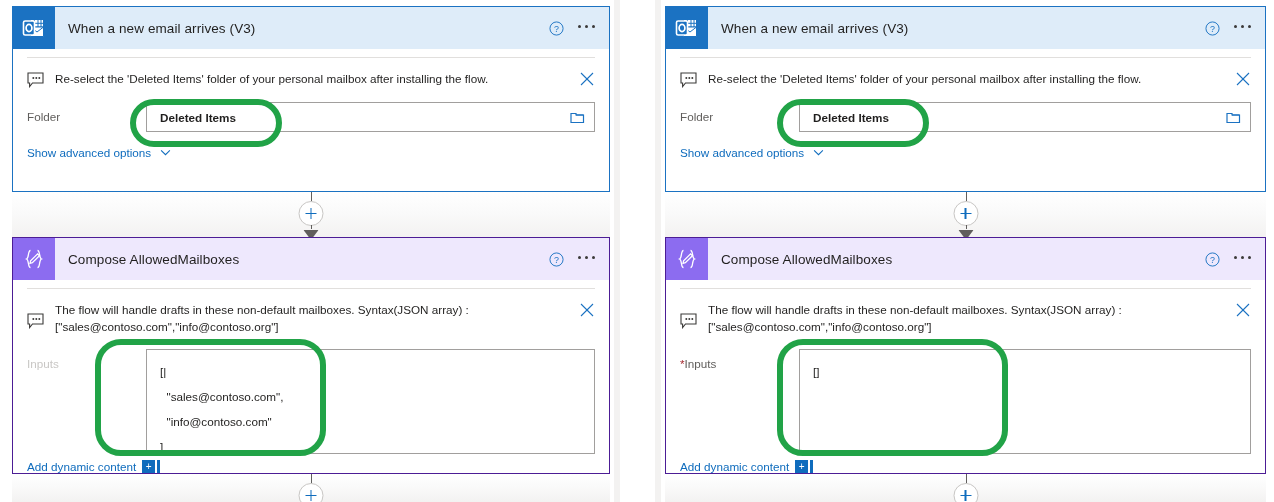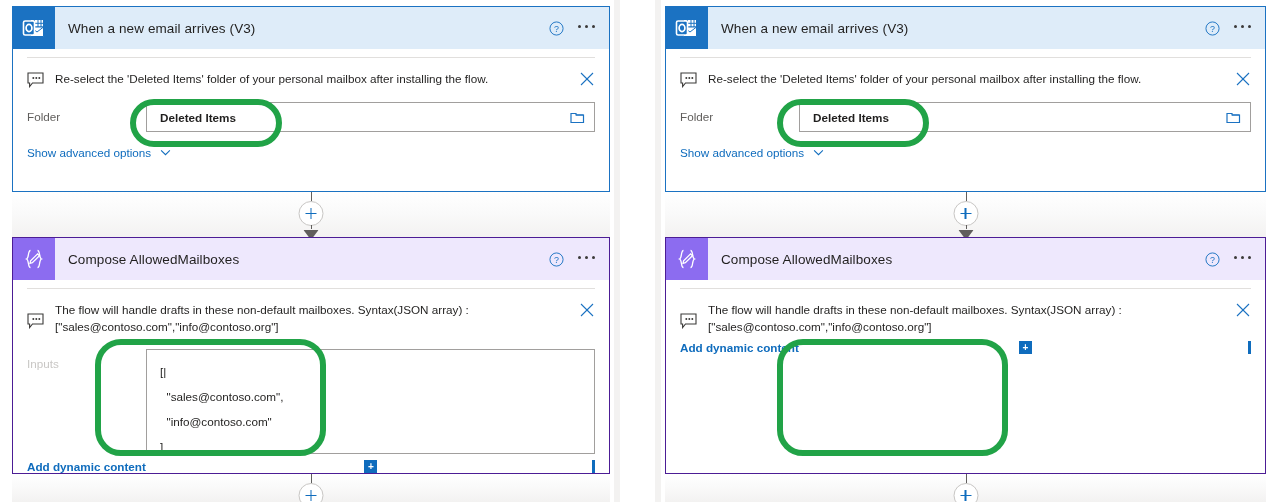--- a/index.html
+++ b/index.html
@@ -87,21 +87,21 @@
 
   .txtarea{
     box-sizing:border-box;border:1px solid #a19f9d;background:#fff;
     height:105px;position:relative;overflow:hidden;
   }
   .txtarea .code{
     padding:9px 0 0 13px;font-size:11.7px;color:#201f1e;line-height:25px;
     white-space:pre;
   }
 
-  .adc-row{display:flex;justify-content:space-between;align-items:center;padding:6px 14px 0 14px;font-weight:bold;}
+  .adc-row{display:flex;justify-content:flex-start;align-items:center;padding:6px 14px 0 14px;}
   .adc-link{font-size:11.7px;color:#0f6cbd;cursor:pointer;}
   .adc-plus{
     width:13px;height:13px;background:#0f6cbd;color:#fff;font-size:10px;
     display:flex;align-items:center;justify-content:center;margin-left:6px;
     line-height:1;
   }
   .adc-caret{width:3px;height:13px;background:#0f6cbd;margin-left:2px;}
 
   .advanced{
     padding:14px 14px 0 14px;display:flex;align-items:center;gap:9px;
@@ -464,20 +464,28 @@
           <div class="note-text" style="white-space:pre-line;">The flow will handle drafts in these non-default mailboxes. Syntax(JSON array) :
 ["sales@contoso.com","info@contoso.org"]</div>
           <span class="note-close">
             <svg width="16" height="16" viewBox="0 0 16 16">
               <line x1="2" y1="2" x2="14" y2="14" stroke="#1b72c2" stroke-width="1.1"></line>
               <line x1="14" y1="2" x2="2" y2="14" stroke="#1b72c2" stroke-width="1.1"></line>
             </svg>
           </span>
         </div>
 
+        <div class="param-row" style="margin-top:14px;">
+          <div class="param-label"><span class="req">*</span><span>Inputs</span></div>
+          <div class="param-ctl">
+            <div class="txtarea">
+              <div class="code">[]</div>
+            </div>
+          </div>
+        </div>
 
         <div class="adc-row">
           <span class="adc-link">Add dynamic content</span>
           <span class="adc-plus">+</span>
           <span class="adc-caret"></span>
         </div>
       </div>
     </div>
 
     <div class="connector" style="left:10px;top:474px;width:601px;height:28px;">

